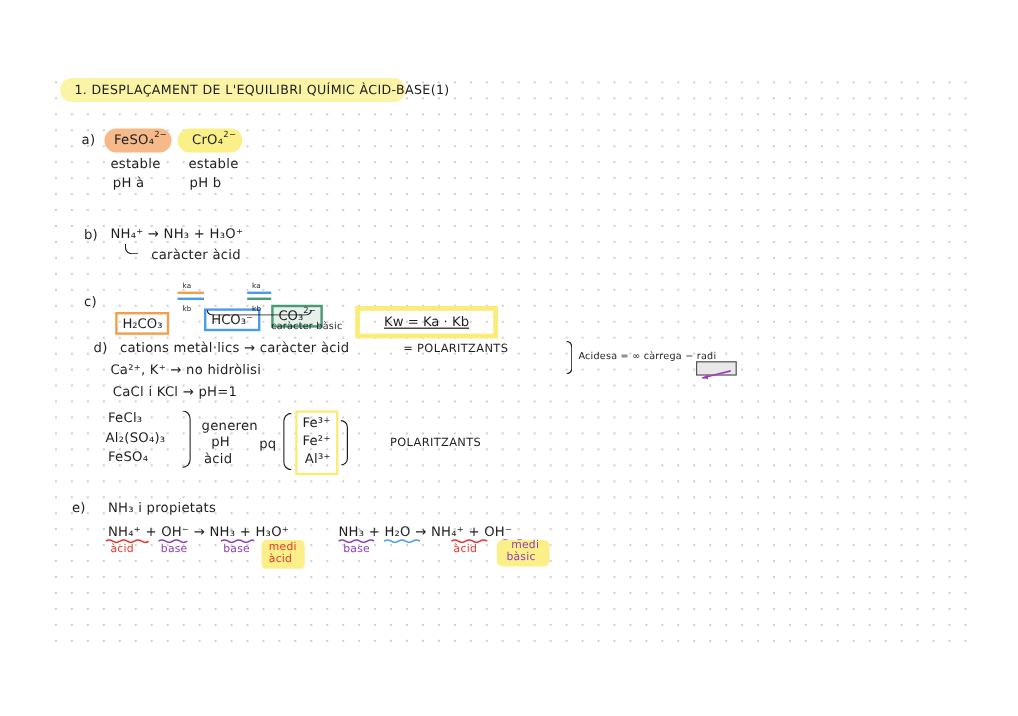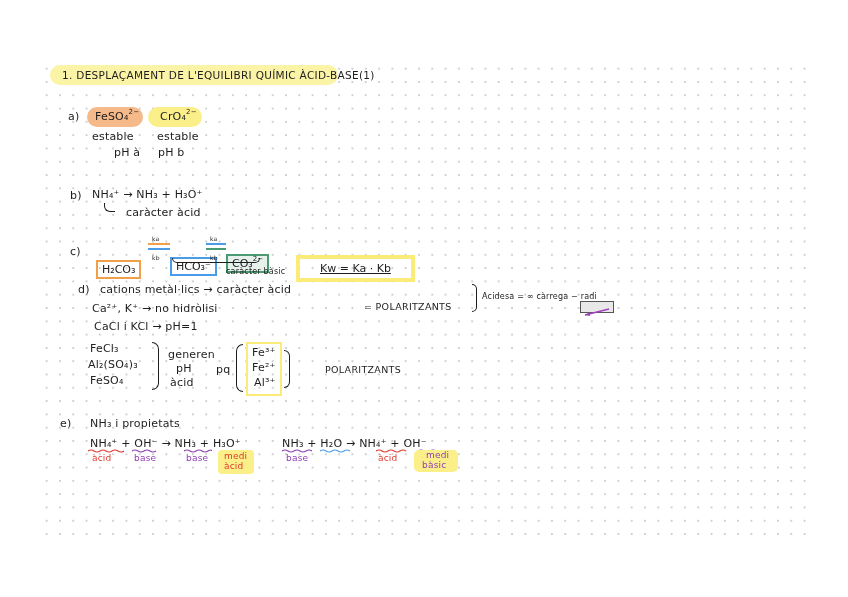--- a/index.html
+++ b/index.html
@@ -46,21 +46,21 @@
   <div class="hw" style="left:68px;top:110px;">a)</div>
   <div class="pill pill-orange" style="left:87px;top:107px;width:56px;"></div>
   <div class="hw" style="left:95px;top:110px;">
     <span>FeSO₄</span><sup>2−</sup>
   </div>
   <div class="pill pill-yellow" style="left:148px;top:107px;width:54px;"></div>
   <div class="hw" style="left:160px;top:110px;">
     <span>CrO₄</span><sup>2−</sup>
   </div>
   <div class="hw" style="left:92px;top:130px;">estable</div>
-  <div class="hw" style="left:94px;top:146px;margin-left:20px;">pH à</div>
+  <div class="hw" style="left:94px;top:146px;">pH à</div>
   <div class="hw" style="left:157px;top:130px;">estable</div>
   <div class="hw" style="left:158px;top:146px;">pH b</div>
 
   <div class="hw" style="left:70px;top:189px;">b)</div>
   <div class="hw" style="left:92px;top:188px;">NH₄⁺ → NH₃ + H₃O⁺</div>
   <div style="position:absolute;left:104px;top:203px;width:10px;height:8px;border-left:1.4px solid #1e1e1e;border-bottom:1.4px solid #1e1e1e;border-bottom-left-radius:6px;"></div>
   <div class="hw" style="left:126px;top:206px;">caràcter àcid</div>
 
   <div class="hw" style="left:70px;top:245px;">c)</div>
   <div class="box box-orange" style="left:96px;top:240px;">H₂CO₃</div>
@@ -77,21 +77,21 @@
   <div class="hw" style="left:210px;top:251px;font-size:6px;">kb</div>
   <div class="box box-green" style="left:226px;top:234px;">
     <span>CO₃</span><sup>2−</sup>
   </div>
   <div class="brace" style="left:172px;top:258px;width:86px;height:4px;border-top:none;border-radius:0 0 6px 6px;"></div>
   <div class="hw" style="left:178px;top:265px;font-size:8px;margin-left:48px;">caràcter bàsic</div>
   <div class="box box-yellow" style="left:296px;top:235px;padding:3px 20px;text-decoration:underline;">Kw = Ka · Kb</div>
 
   <div class="hw" style="left:78px;top:283px;">d)</div>
   <div class="hw" style="left:100px;top:283px;">cations metàl·lics → caràcter àcid</div>
-  <div class="hw caps" style="left:336px;top:300px;margin-left:28px;">= POLARITZANTS</div>
+  <div class="hw caps" style="left:336px;top:284px;">= POLARITZANTS</div>
   <div class="hw" style="left:92px;top:302px;">Ca²⁺, K⁺ → no hidròlisi</div>
   <div class="hw" style="left:94px;top:320px;">CaCl i KCl → pH=1</div>
   <div class="brace" style="left:472px;top:284px;width:4px;height:26px;border-left:none;border-radius:0 6px 6px 0;"></div>
   <div class="hw" style="left:482px;top:290px;font-size:8px;">Acidesa = ∞ càrrega − radi</div>
   <div style="position:absolute;left:580px;top:301px;width:32px;height:10px;border:1.5px solid #555;background:#e8e8e8;">
     <svg width="32" height="10">
         <line x1="4" y1="8" x2="28" y2="2" stroke="#a040c0" stroke-width="1.5"></line>
         <polygon points="4,8 9,5 9,9" fill="#a040c0"></polygon>
       </svg>
   </div>

